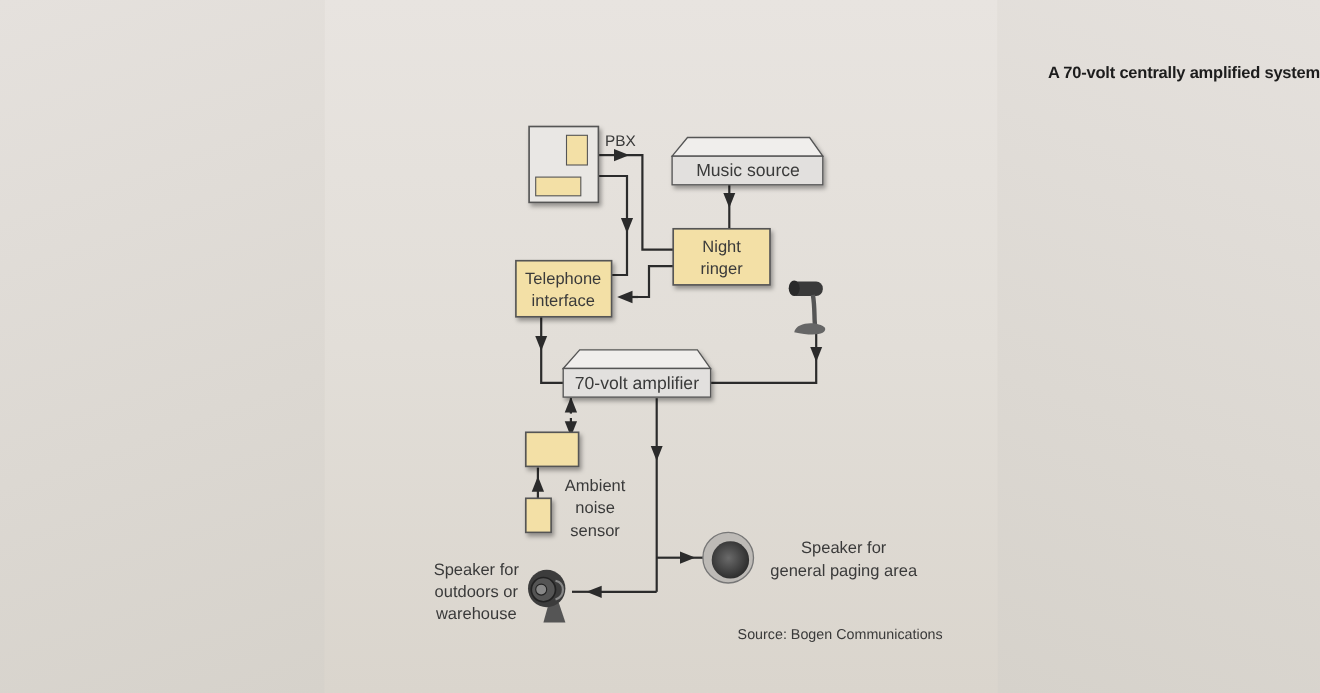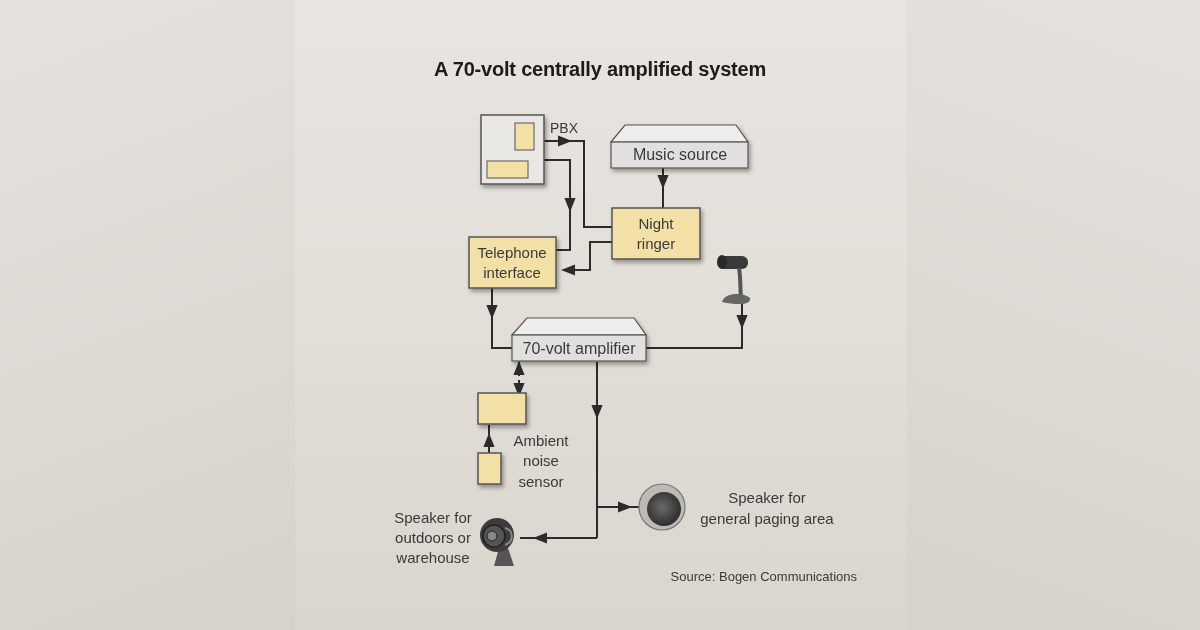--- a/index.html
+++ b/index.html
@@ -14,22 +14,22 @@
   }
   .side-right {
     position:absolute; left:907px; top:0; width:293px; height:630px;
     background: linear-gradient(200deg, #e5e1dd 0%, #dcd8d2 60%, #d6d2cb 100%);
   }
   .panel {
     position:absolute; left:295px; top:0; width:612px; height:630px;
     background: linear-gradient(180deg, #e8e4e0 0%, #e2ded8 50%, #dad5cd 100%);
   }
   .title {
-    position:absolute; left:0; width:1200px; top:58px; text-align:center;
-    font-weight:bold; font-size:20px; color:#1c1c1c; letter-spacing:-0.2px;
+    position:absolute; left:0; width:1200px; top:58px; text-align:right;
+    font-weight:bold; font-size:15px; color:#1c1c1c; letter-spacing:-0.2px;
   }
   svg.diagram { position:absolute; left:0; top:0; }
   .lbl { font-family:"Liberation Sans", sans-serif; fill:#3a3a3a; }
 </style>
 </head>
 <body>
 
 <div class="side-left"></div>
 <div class="side-right"></div>
 <div class="panel"></div>

